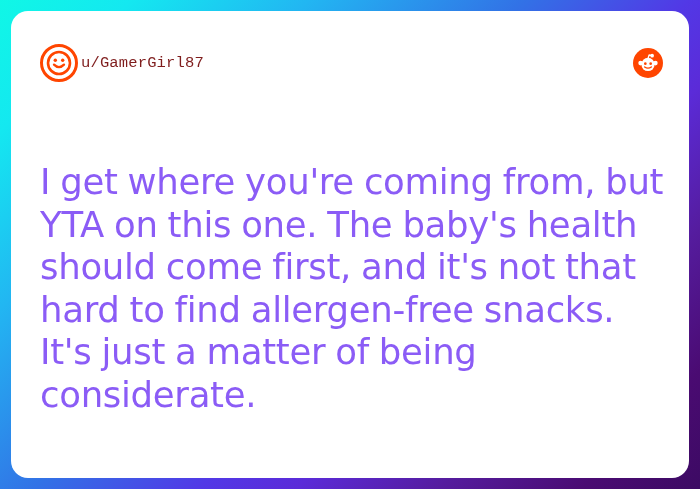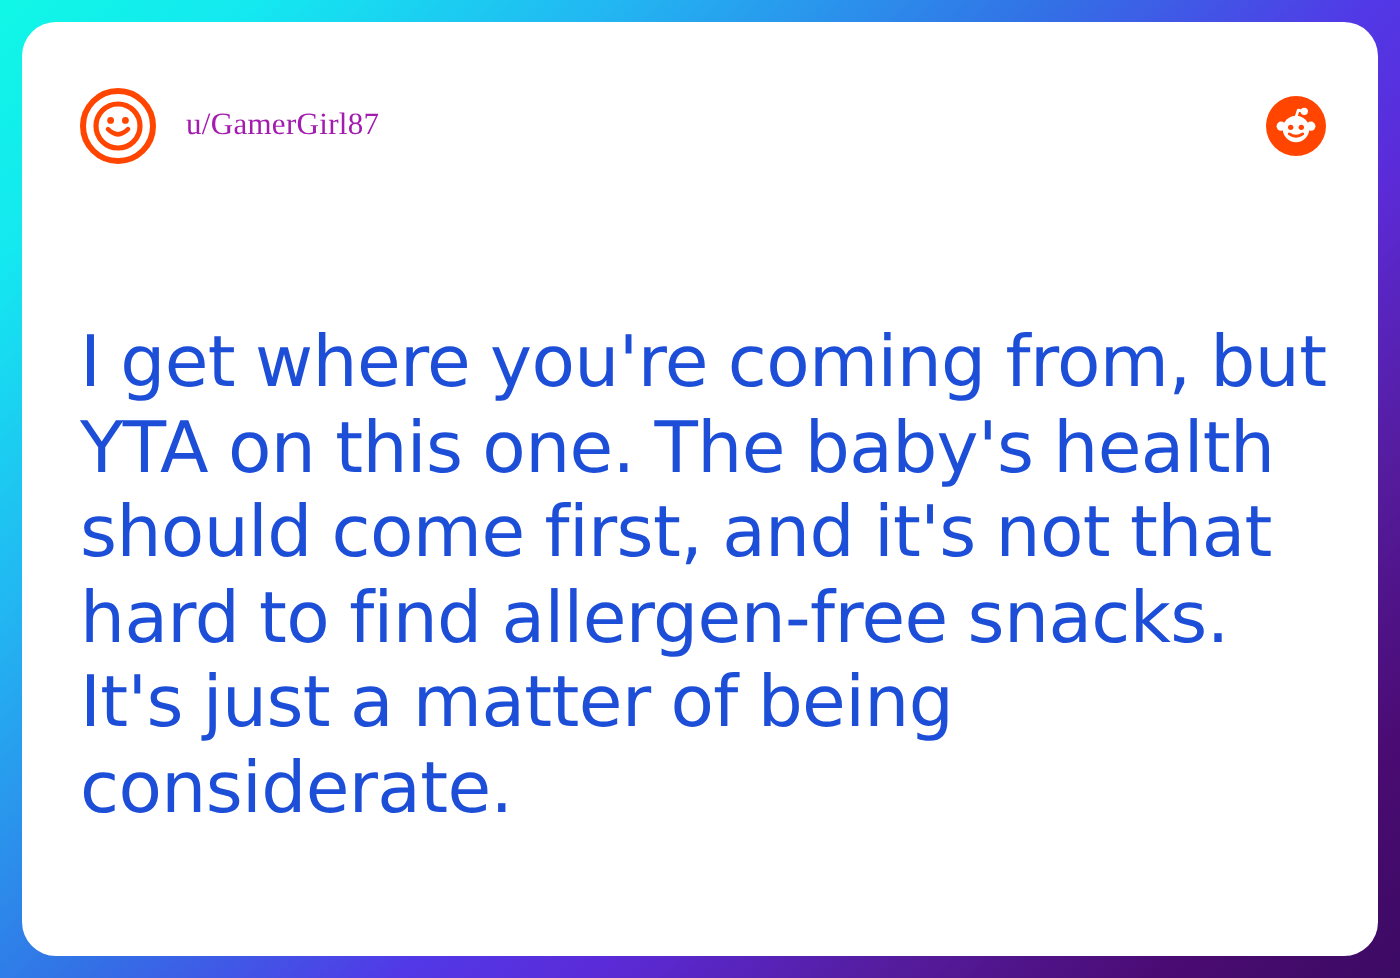--- a/index.html
+++ b/index.html
@@ -59,26 +59,26 @@
     border-radius: 50%;
     border: 3px solid #FF4500;
     box-sizing: border-box;
     display: flex;
     align-items: center;
     justify-content: center;
   }
   #avatar svg { display: block; }
 
   #username {
-    margin-left: 15px;
+    margin-left: 3px;
     font-size: 15.5px;
-    color: #a21caf;
+    color: #7f1d1d;
     letter-spacing: 0.15px;
     white-space: nowrap;
-    font-family: Liberation Serif, serif;
+    font-family: Liberation Mono, monospace;
   }
 
   #brand-logo {
     margin-left: auto;
     width: 30px;
     height: 30px;
     border-radius: 50%;
     background: #FF4500;
     display: flex;
     align-items: center;
@@ -87,21 +87,21 @@
   #brand-logo svg { display: block; }
 
   
   #quote-body {
     position: absolute;
     top: 150px;
     left: 29px;
     right: 22px;
     font-size: 35.5px;
     line-height: 42.5px;
-    color: #1d4ed8;
+    color: #8b5cf6;
     letter-spacing: -0.3px;
     font-weight: 400;
     font-family: "DejaVu Sans", sans-serif;
     word-spacing: -1px;
   }
 </style>
 </head>
 <body>
 
 <div id="quote-canvas">

